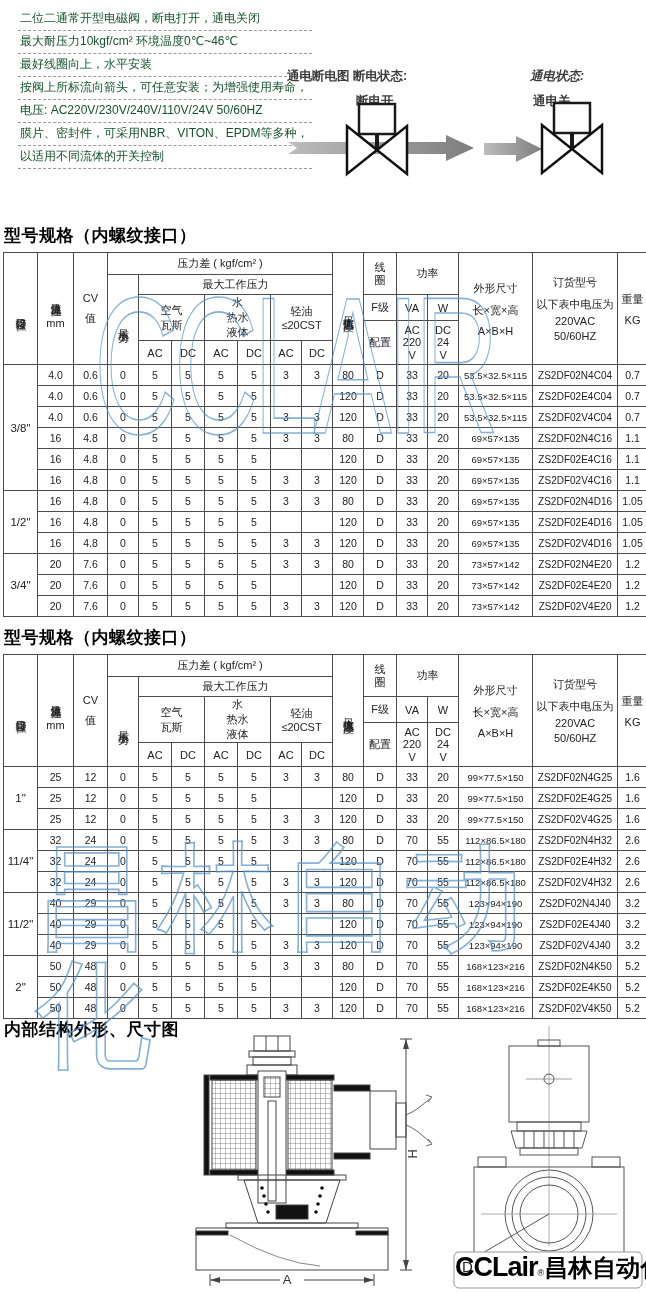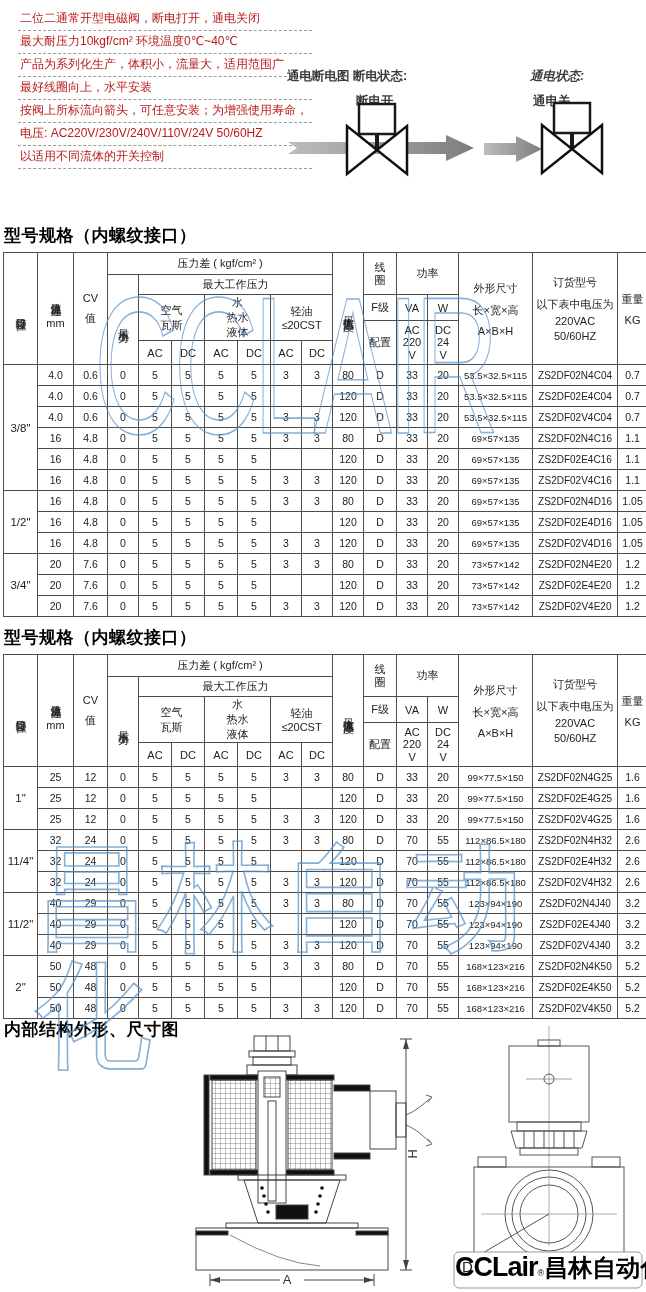--- a/index.html
+++ b/index.html
@@ -1,20 +1,20 @@
 <!DOCTYPE html>
 <html><head>
 <meta charset="utf-8">
 <style>
   html,body{margin:0;padding:0;background:#e8e8e8;}
   .page{position:relative;width:646px;height:1292px;background:#ffffff;overflow:hidden;
         font-family:"Liberation Sans","DejaVu Sans",sans-serif;color:#222;}
   
   .features{position:absolute;left:18px;top:8px;width:294px;}
-  .feature{font-size:12px;color:#b91c1c;line-height:1.25;padding:3px 0 4px 2px;
+  .feature{font-size:12px;color:#14532d;line-height:1.25;padding:3px 0 4px 2px;
            border-bottom:1px dashed #9a9a9a;}
   
   .diag-label{position:absolute;font-size:12.5px;color:#3c3c3c;font-weight:bold;white-space:nowrap;}
   .diag-svg{position:absolute;}
   
   .sec-title{position:absolute;left:4px;font-size:17px;font-weight:bold;color:#000;letter-spacing:.5px;}
   
   .spec-table{position:absolute;left:3px;border-collapse:collapse;table-layout:fixed;width:640px;}
   .spec-table th,.spec-table td{border:1px solid #4c4c4c;text-align:center;vertical-align:middle;
      padding:0;overflow:hidden;font-size:11px;color:#222;font-weight:normal;}
@@ -42,25 +42,25 @@
   .logo .reg{font-size:9px;color:#000;vertical-align:baseline;}
   .logo .cn{font-size:24px;font-weight:bold;color:#000;letter-spacing:0;}
 </style>
 </head>
 <body>
 
 <div class="page">
 
   <div class="features">
     <div class="feature">二位二通常开型电磁阀，断电打开，通电关闭</div>
-    <div class="feature">最大耐压力10kgf/cm²  环境温度0℃~40℃</div>
-    <div class="feature">产品为系列化生产，体积小，流量大，适用范围广</div>
+    <div class="feature">最大耐压力10kgf/cm²  环境温度0℃~46℃</div>
     <div class="feature">最好线圈向上，水平安装</div>
     <div class="feature">按阀上所标流向箭头，可任意安装；为增强使用寿命，</div>
     <div class="feature">电压: AC220V/230V/240V/110V/24V  50/60HZ</div>
+    <div class="feature">膜片、密封件，可采用NBR、VITON、EPDM等多种，</div>
     <div class="feature">以适用不同流体的开关控制</div>
   </div>
 
   <div class="diag-label" style="left:287px;top:68px;">通电断电图</div>
   <div class="diag-label" style="left:353px;top:68px;">断电状态:</div>
   <div class="diag-label" style="left:356px;top:93px;">断电开</div>
   <div class="diag-label" style="left:530px;top:68px;font-style:italic;">通电状态:</div>
   <div class="diag-label" style="left:533px;top:93px;text-align:center;">通电关</div>
 
   <svg class="diag-svg" style="left:285px;top:98px;" width="195" height="95" viewBox="0 0 195 95">

